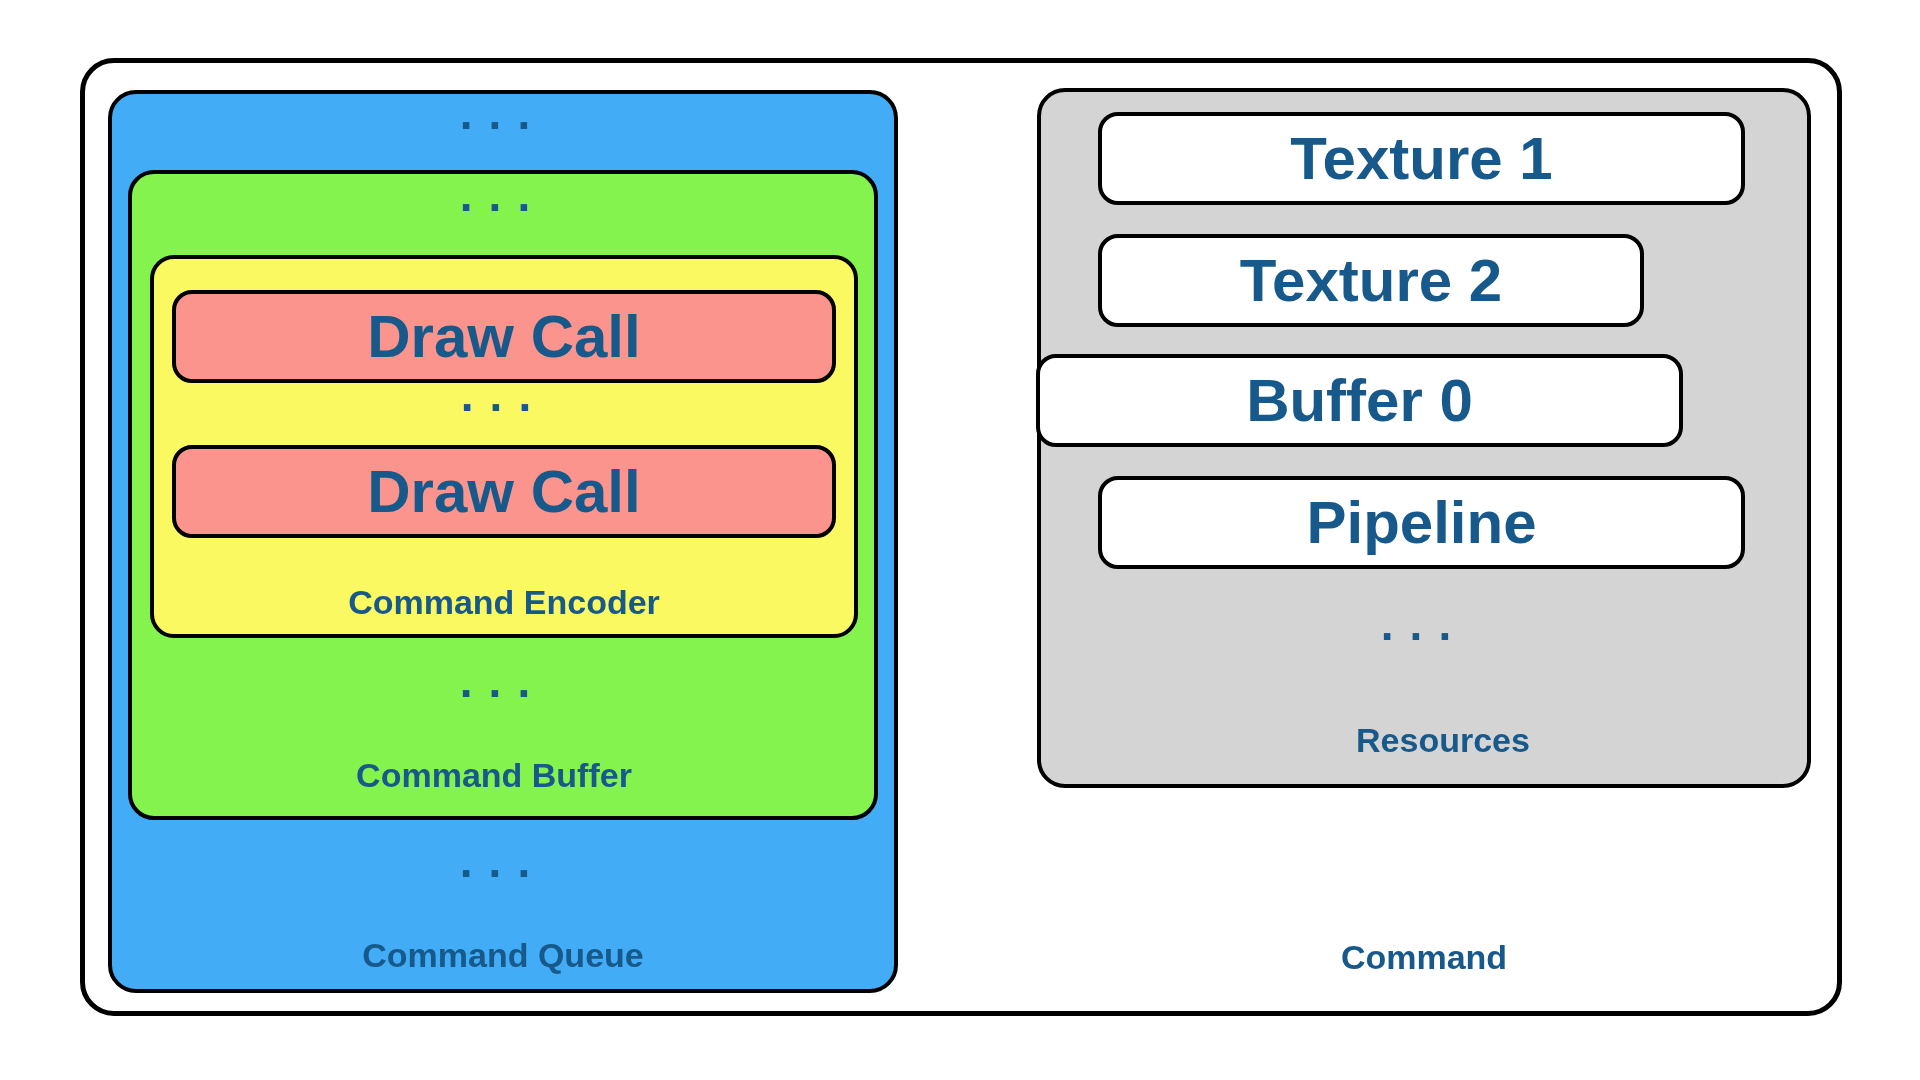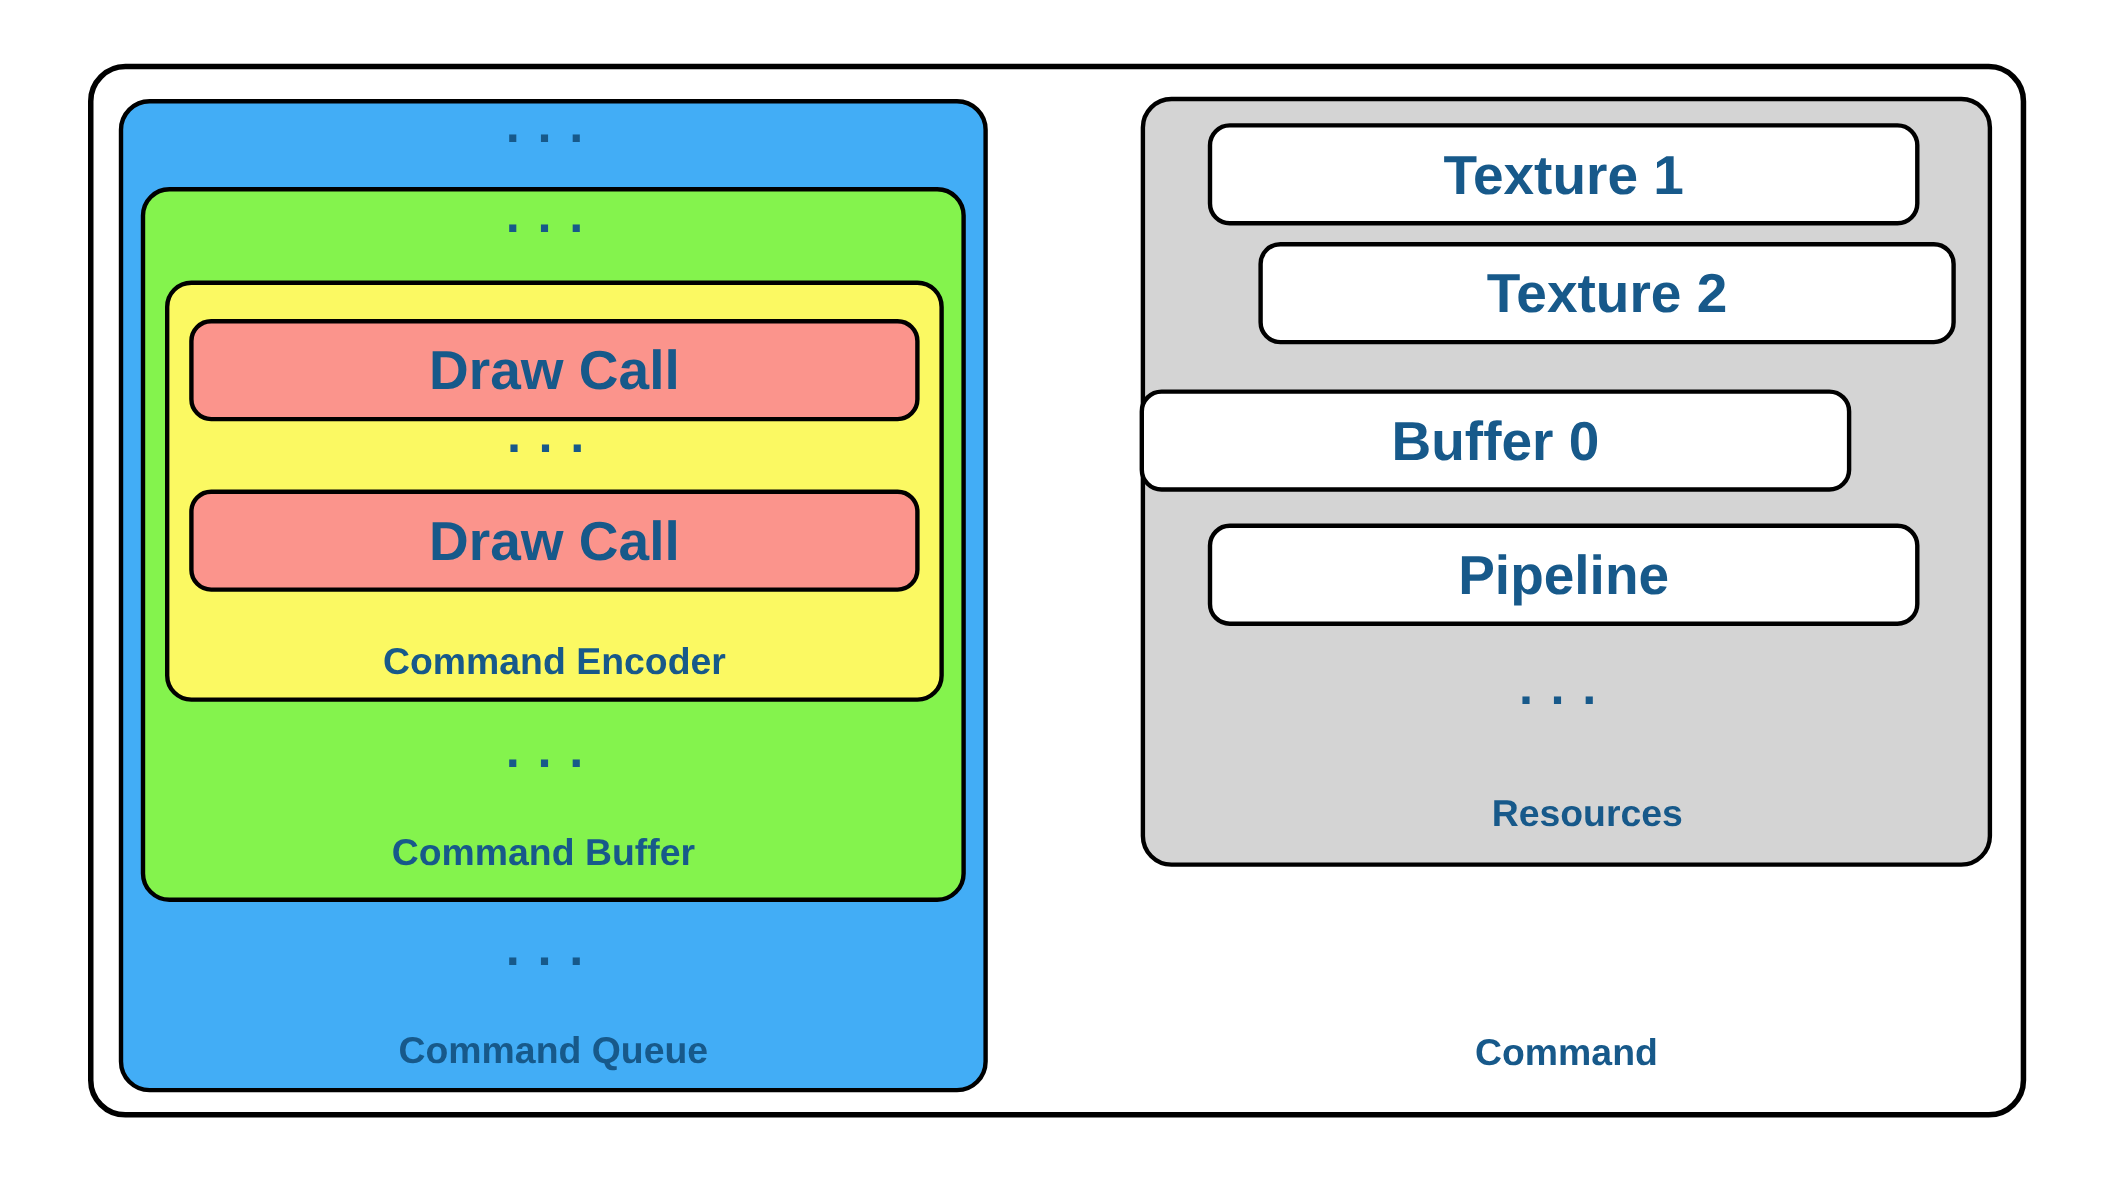--- a/index.html
+++ b/index.html
@@ -28,21 +28,21 @@
     position:absolute;
     height:50px; line-height:34px;
     text-align:center;
     font-size:46px; font-weight:700;
     letter-spacing:16px;
     color:var(--ink);
     white-space:nowrap;
   }
   .cellbox{
     display:flex; align-items:center; justify-content:center;
-    font-size:50px; font-weight:600;
+    font-size:60px; font-weight:600;
     color:var(--ink);
     white-space:nowrap;
   }
 </style>
 </head>
 <body>
 
 <div class="box" style="left:80px; top:58px; width:1762px; height:958px; border-width:5px; border-radius:34px; background:#ffffff;"></div>
 
 <div class="box" style="left:108px; top:90px; width:790px; height:903px; border-radius:28px; background:#42ADF6;"></div>
@@ -66,21 +66,21 @@
 
 <div class="lbl" style="left:150px; width:708px; top:572px;">Command Encoder</div>
 <div class="lbl" style="left:128px; width:732px; top:745px;">Command Buffer</div>
 <div class="lbl" style="left:108px; width:790px; top:925px;">Command Queue</div>
 
 <div class="box" style="left:1037px; top:88px; width:774px; height:700px; border-radius:28px; background:#D4D4D4;"></div>
 
 <div class="box cellbox" style="left:1098px; top:112px; width:647px; height:93px; border-radius:20px; background:#ffffff;">
   <span>Texture 1</span>
 </div>
-<div class="box cellbox" style="left:1098px; top:220px; width:634px; height:93px; border-radius:20px; background:#ffffff;margin-left:46px;">
+<div class="box cellbox" style="left:1098px; top:234px; width:546px; height:93px; border-radius:20px; background:#ffffff;">
   <span>Texture 2</span>
 </div>
 <div class="box cellbox" style="left:1036px; top:354px; width:647px; height:93px; border-radius:20px; background:#ffffff;">
   <span>Buffer 0</span>
 </div>
 <div class="box cellbox" style="left:1098px; top:476px; width:647px; height:93px; border-radius:20px; background:#ffffff;">
   <span>Pipeline</span>
 </div>
 
 <div class="dots" style="left:1037px; width:774px; top:607px;">...</div>

